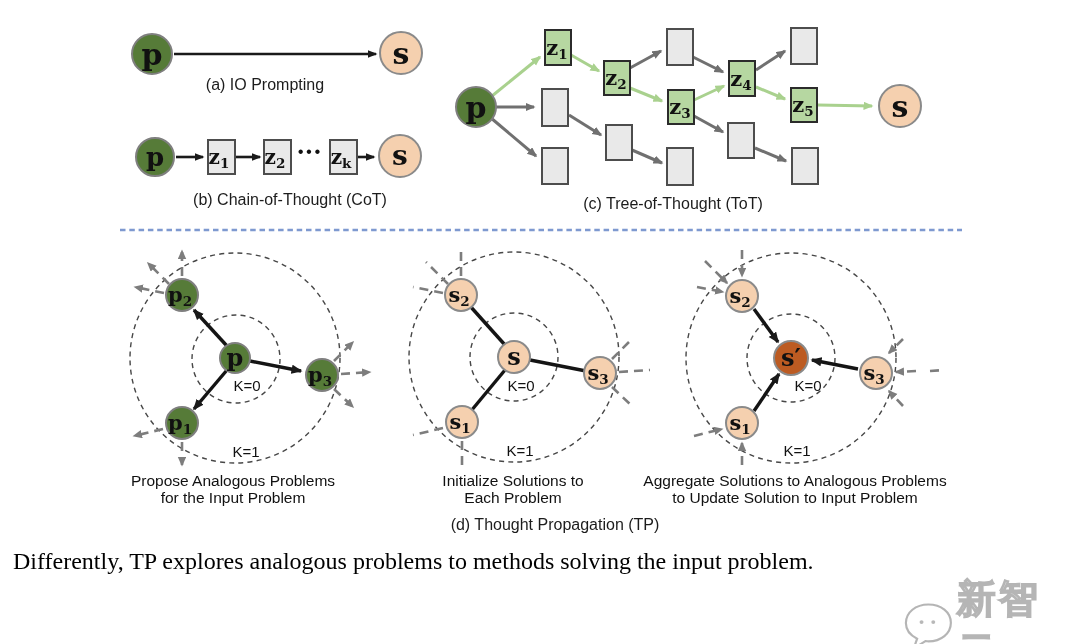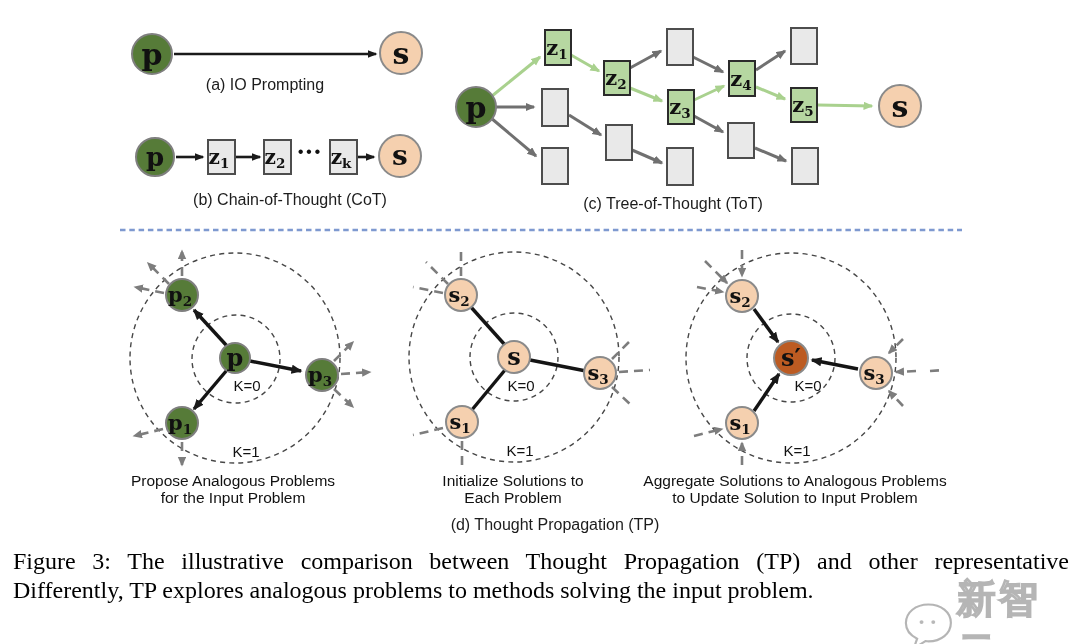--- a/index.html
+++ b/index.html
@@ -238,21 +238,20 @@
       <text x="808" y="391" class="k-label">K=0</text>
       <text x="797" y="456" class="k-label">K=1</text>
       <text x="795" y="486" class="tp-caption">Aggregate Solutions to Analogous Problems</text>
       <text x="795" y="503" class="tp-caption">to Update Solution to Input Problem</text>
     </g>
 
     <text x="555" y="530" class="panel-label">(d) Thought Propagation (TP)</text>
   </svg>
 
   <div class="fig-caption">
-    <div class="cap-line cap-just"><span>Figure 3: The illustrative comparison between Thought Propagation (TP) and other representative</span></div>
     <div class="cap-line"><span>Differently, TP explores analogous problems to methods solving the input problem.</span></div>
   </div>
 
   <div class="watermark">
     <svg width="56" height="54" viewBox="0 0 56 54">
       <path d="M28 5 C15 5 5 13 5 24 c0 7 4.5 12.6 11.5 16 L13 50 l12 -7.6 c1.3 0.2 2 0.3 3 0.3 13 0 23 -8 23 -19 S41 5 28 5 z" fill="rgba(255,255,255,0.5)" stroke="rgba(168,168,168,0.85)" stroke-width="2.2"></path>
       <circle cx="21" cy="23" r="2" fill="rgba(160,160,160,0.75)"></circle>
       <circle cx="33" cy="23" r="2" fill="rgba(160,160,160,0.75)"></circle>
     </svg>
     <span class="wm-text">新智元</span>

